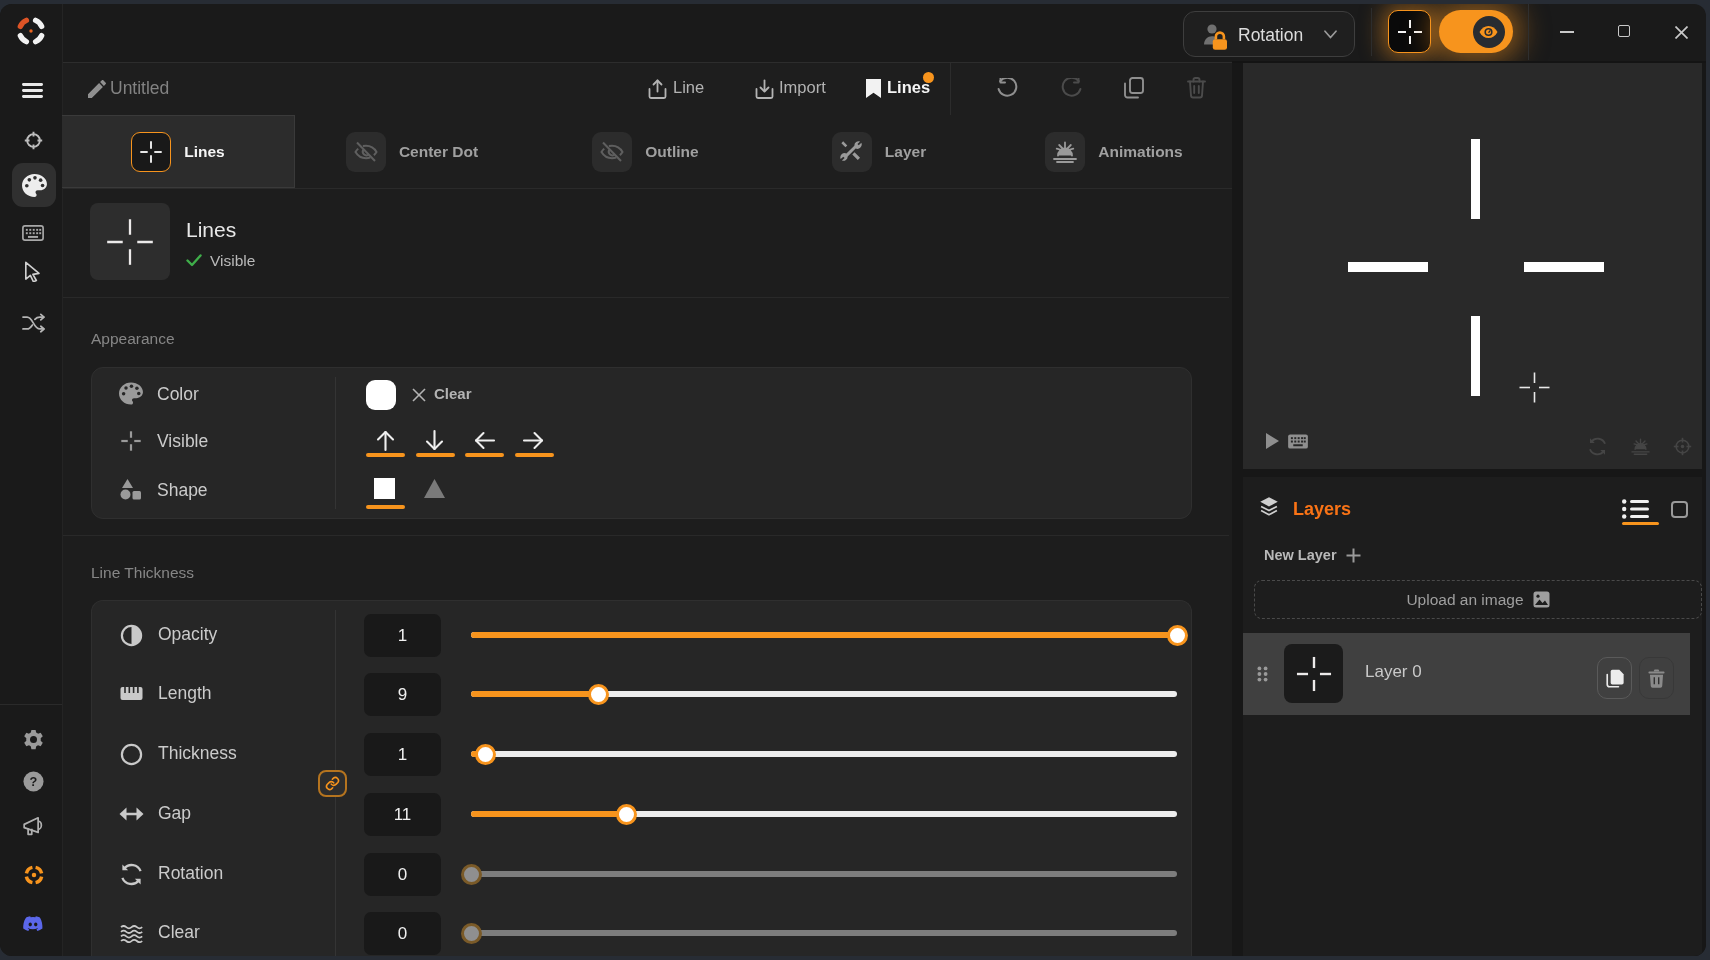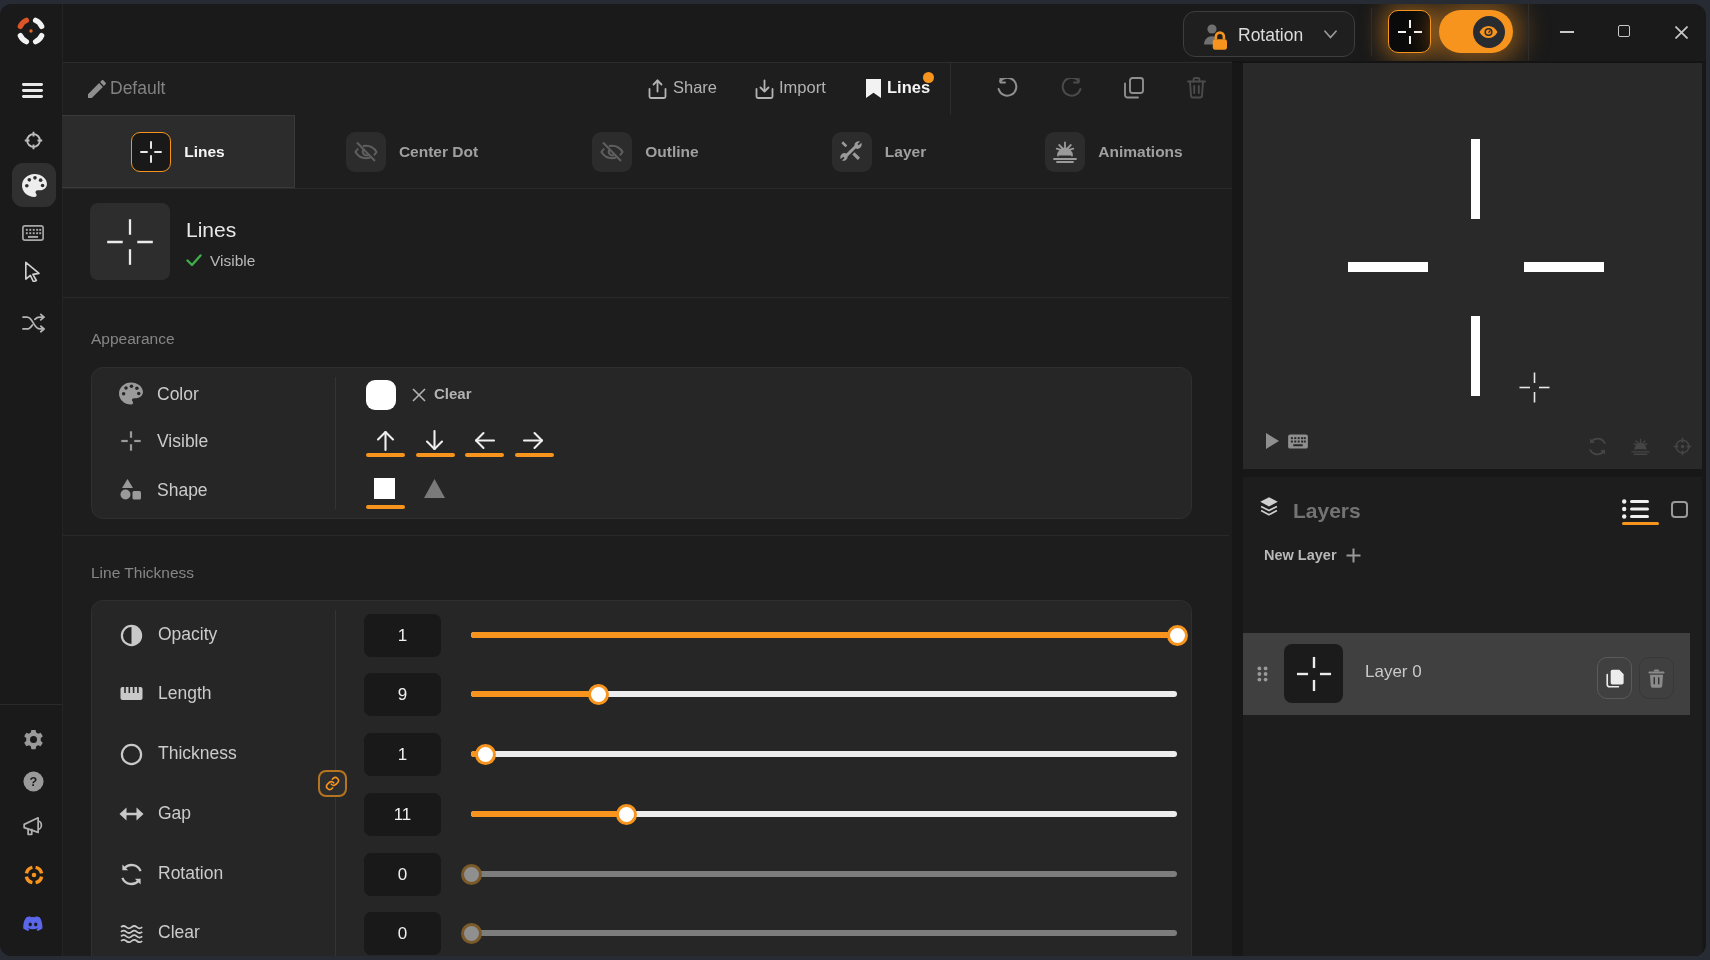--- a/index.html
+++ b/index.html
@@ -168,29 +168,29 @@
 </div>
 <div class="abs" style="left:63px;top:57.5px;width:1169px;height:1.5px;background:#2d2d2d"></div>
 <div class="abs" style="left:1232px;top:57px;width:474px;height:2px;background:#141414"></div>
 
 <div class="abs" id="mainleft" style="left:63px;top:59px;width:1169px;height:893px;background:#1d1d1d"></div>
 
 <div class="abs" style="left:63px;top:59px;width:1169px;height:52px;border-bottom:1px solid #2a2a2a;background:#1e1e1e">
   <svg class="abs" style="left:25px;top:17px" width="18" height="18" viewBox="0 0 18 18">
         <path fill="#8f8f8f" d="M0 14.2V18h3.8L14.9 6.9 11.1 3.1 0 14.2zM17.7 4.1c.4-.4.4-1 0-1.4L15.3.3c-.4-.4-1-.4-1.4 0l-1.8 1.8 3.8 3.8 1.8-1.8z"></path>
       </svg>
-  <div class="abs" style="left:47px;top:15px;font-size:17.5px;color:#828282">Default</div>
+  <div class="abs" style="left:47px;top:15px;font-size:17.5px;color:#828282">Untitled</div>
   <svg class="abs" style="left:585px;top:16px" width="19" height="20" viewBox="0 0 19 20">
         <g stroke="#b3b3b3" stroke-width="1.8" fill="none" stroke-linecap="round" stroke-linejoin="round">
           <path d="M5.5 5.5 L9.5 1.5 L13.5 5.5"></path>
           <line x1="9.5" y1="1.5" x2="9.5" y2="12.5"></line>
           <path d="M1.5 10v7.5a1.5 1.5 0 0 0 1.5 1.5h13a1.5 1.5 0 0 0 1.5-1.5V10" stroke-width="1.8"></path>
         </g>
       </svg>
-  <div class="abs" style="left:610px;top:15px;font-size:16.5px;color:#b3b3b3">Share</div>
+  <div class="abs" style="left:610px;top:15px;font-size:16.5px;color:#b3b3b3">Line</div>
   <svg class="abs" style="left:692px;top:16px" width="19" height="20" viewBox="0 0 19 20">
         <g stroke="#b3b3b3" stroke-width="1.8" fill="none" stroke-linecap="round" stroke-linejoin="round">
           <path d="M5.5 8.5 L9.5 12.5 L13.5 8.5"></path>
           <line x1="9.5" y1="1.5" x2="9.5" y2="12"></line>
           <path d="M1.5 10v7.5a1.5 1.5 0 0 0 1.5 1.5h13a1.5 1.5 0 0 0 1.5-1.5V10"></path>
         </g>
       </svg>
   <div class="abs" style="left:716px;top:15px;font-size:16.5px;color:#b3b3b3">Import</div>
   <svg class="abs" style="left:803px;top:16px" width="15" height="19" viewBox="0 0 15 19">
         <path fill="#f2f2f2" d="M0 0h15v19l-7.5-5.2L0 19z"></path>
@@ -526,40 +526,50 @@
 </div>
 
 <div class="abs" style="left:1243px;top:473px;width:459px;height:479px;background:#1d1d1d">
   <svg class="abs" style="left:16px;top:19px" width="20" height="20" viewBox="0 0 24 24">
         <path d="M12 1.5 L22.5 7 L12 12.5 L1.5 7 Z" fill="#cfcfcf"></path>
         <g stroke="#cfcfcf" stroke-width="2" fill="none" stroke-linejoin="round">
           <path d="M2.5 12.5 L12 17.5 L21.5 12.5"></path>
           <path d="M2.5 17.5 L12 22.5 L21.5 17.5"></path>
         </g>
       </svg>
-  <div class="abs" style="left:50px;top:22px;font-size:21px;font-weight:bold;color:#737373">Layers</div>
+  <div class="abs" style="left:50px;top:22px;font-size:18px;font-weight:bold;color:#f97316">Layers</div>
   <svg class="abs" style="left:379px;top:22px" width="27" height="20" viewBox="0 0 27 20">
         <g fill="#f0f0f0">
           <circle cx="2.2" cy="2.5" r="2.2"></circle>
           <circle cx="2.2" cy="10" r="2.2"></circle>
           <circle cx="2.2" cy="17.5" r="2.2"></circle>
           <rect x="8" y="1" width="19" height="3" rx="1.5"></rect>
           <rect x="8" y="8.5" width="19" height="3" rx="1.5"></rect>
           <rect x="8" y="16" width="19" height="3" rx="1.5"></rect>
         </g>
       </svg>
   <div class="abs" style="left:379px;top:44.5px;width:37px;height:3px;background:#f7941d;border-radius:2px"></div>
   <div class="abs" style="left:428px;top:24px;width:13px;height:13px;border:2px solid #9a9a9a;border-radius:4px"></div>
   <div class="abs" style="left:21px;top:70px;font-size:14.5px;font-weight:bold;color:#b9b9b9">New Layer</div>
   <svg class="abs" style="left:103px;top:71px" width="15" height="15" viewBox="0 0 15 15">
         <g stroke="#9a9a9a" stroke-width="2">
           <line x1="7.5" y1="0.5" x2="7.5" y2="14.5"></line>
           <line x1="0.5" y1="7.5" x2="14.5" y2="7.5"></line>
         </g>
       </svg>
+  <div class="abs" style="left:11px;top:103px;width:446px;height:37px;border:1px dashed #4a4a4a;border-radius:8px;display:flex;align-items:center;justify-content:center;gap:9px">
+    <span style="font-size:15.5px;color:#9f9f9f">Upload an image</span>
+    <svg width="17" height="17" viewBox="0 0 17 17">
+          <rect x="0.5" y="0.5" width="16" height="16" rx="2.5" fill="#9f9f9f"></rect>
+          <g fill="#1d1d1d">
+            <circle cx="5" cy="5.2" r="1.6"></circle>
+            <path d="M2 14 L6.5 8.5 L9.5 12 L12 9.5 L15 14 Z"></path>
+          </g>
+        </svg>
+  </div>
 
   <div class="abs" style="left:0;top:156px;width:447px;height:82px;background:#404040">
     <svg class="abs" style="left:14px;top:33px" width="11" height="16" viewBox="0 0 11 16">
           <g fill="#9a9a9a">
             <circle cx="2.4" cy="2.4" r="1.9"></circle>
             <circle cx="8.6" cy="2.4" r="1.9"></circle>
             <circle cx="2.4" cy="8" r="1.9"></circle>
             <circle cx="8.6" cy="8" r="1.9"></circle>
             <circle cx="2.4" cy="13.6" r="1.9"></circle>
             <circle cx="8.6" cy="13.6" r="1.9"></circle>

